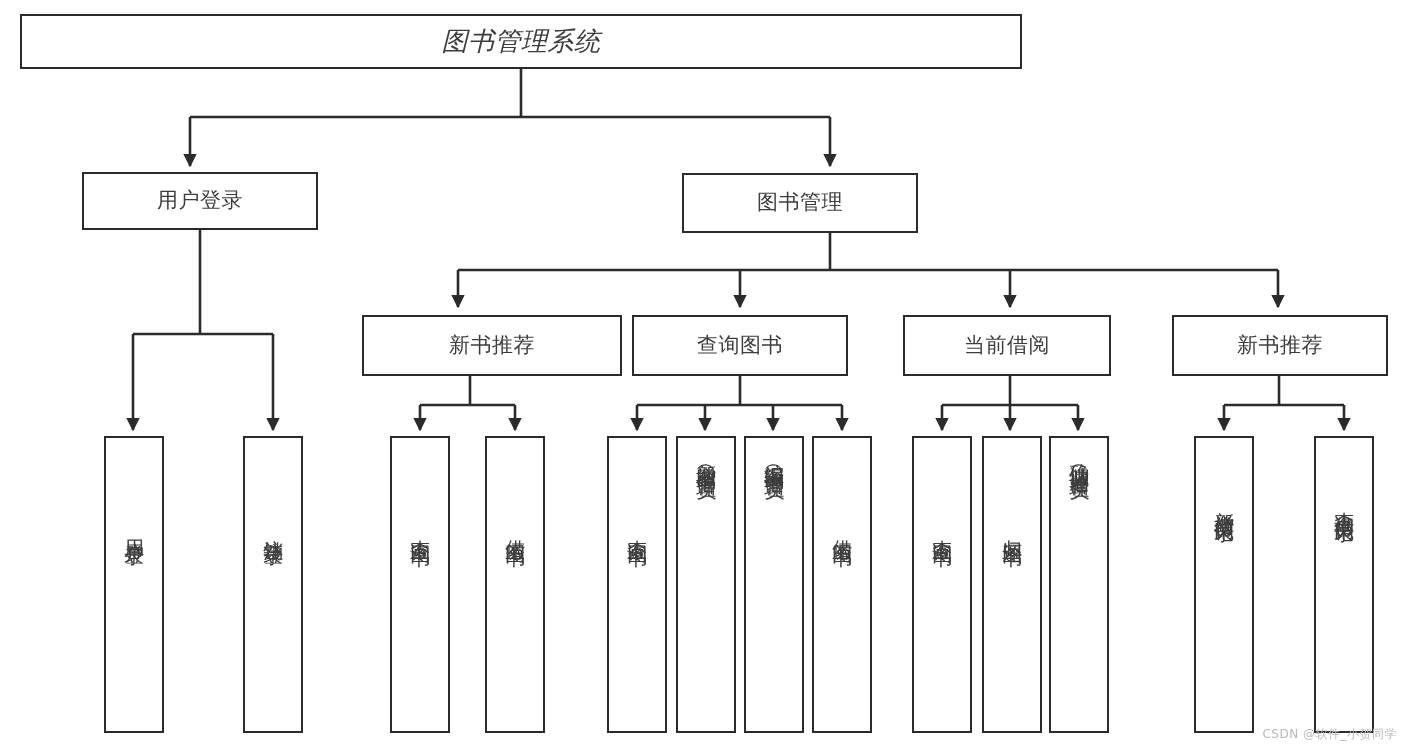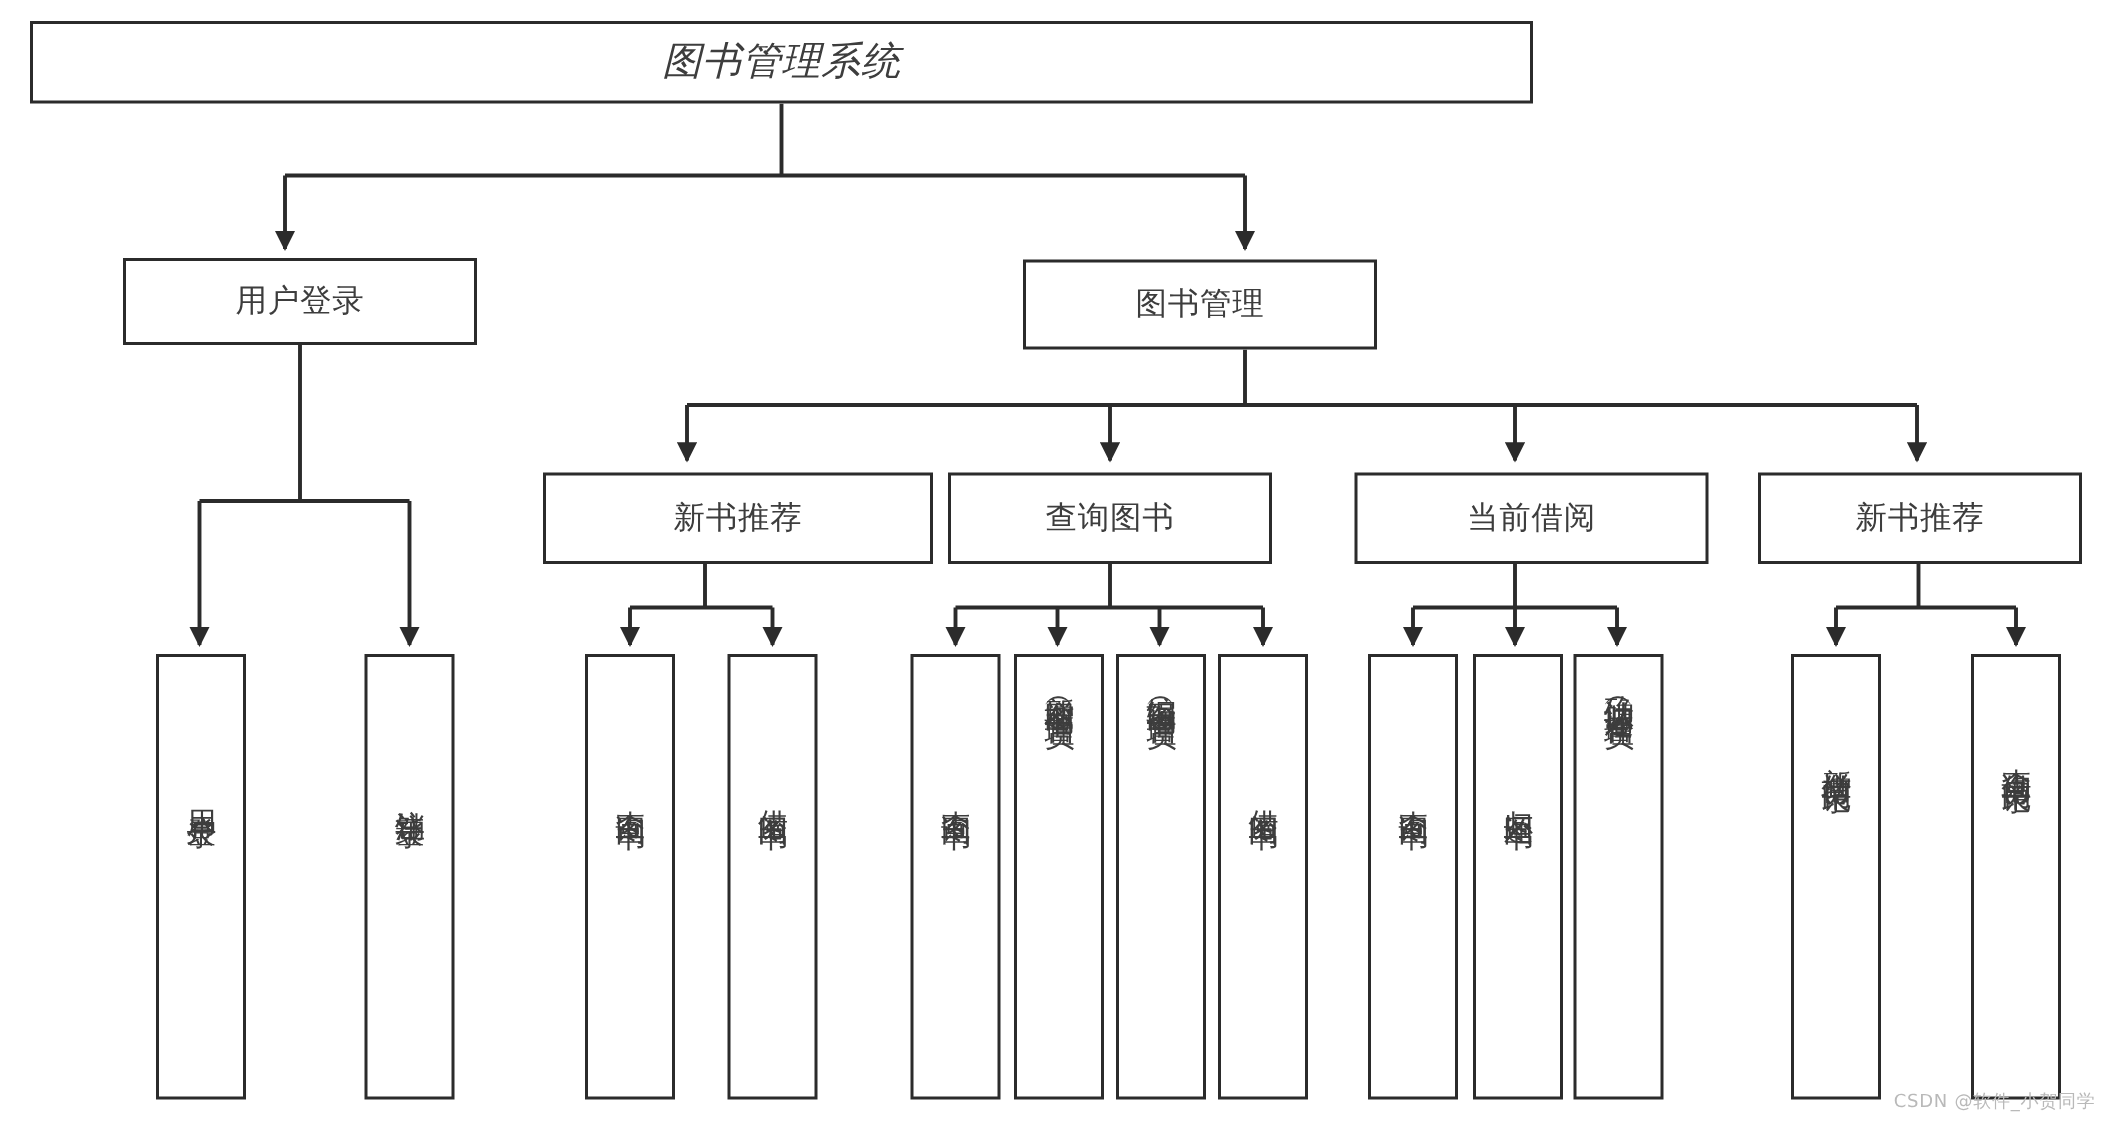--- a/index.html
+++ b/index.html
@@ -142,21 +142,21 @@
   <div class="node mid" style="left:682px; top:173px; width:236px; height:60px;">
     <span class="lbl">图书管理</span>
   </div>
 
   <div class="node mid" style="left:362px; top:315px; width:260px; height:61px;">
     <span class="lbl">新书推荐</span>
   </div>
   <div class="node mid" style="left:632px; top:315px; width:216px; height:61px;">
     <span class="lbl">查询图书</span>
   </div>
-  <div class="node mid" style="left:903px; top:315px; width:236px; height:61px;">
+  <div class="node mid" style="left:903px; top:315px; width:208px; height:61px;">
     <span class="lbl">当前借阅</span>
   </div>
   <div class="node mid" style="left:1172px; top:315px; width:216px; height:61px;">
     <span class="lbl">新书推荐</span>
   </div>
 
   <div class="node leaf short" style="left:104px; top:436px; width:60px; height:297px;">
     <span class="lbl">用户登录</span>
   </div>
   <div class="node leaf short" style="left:243px; top:436px; width:60px; height:297px;">

